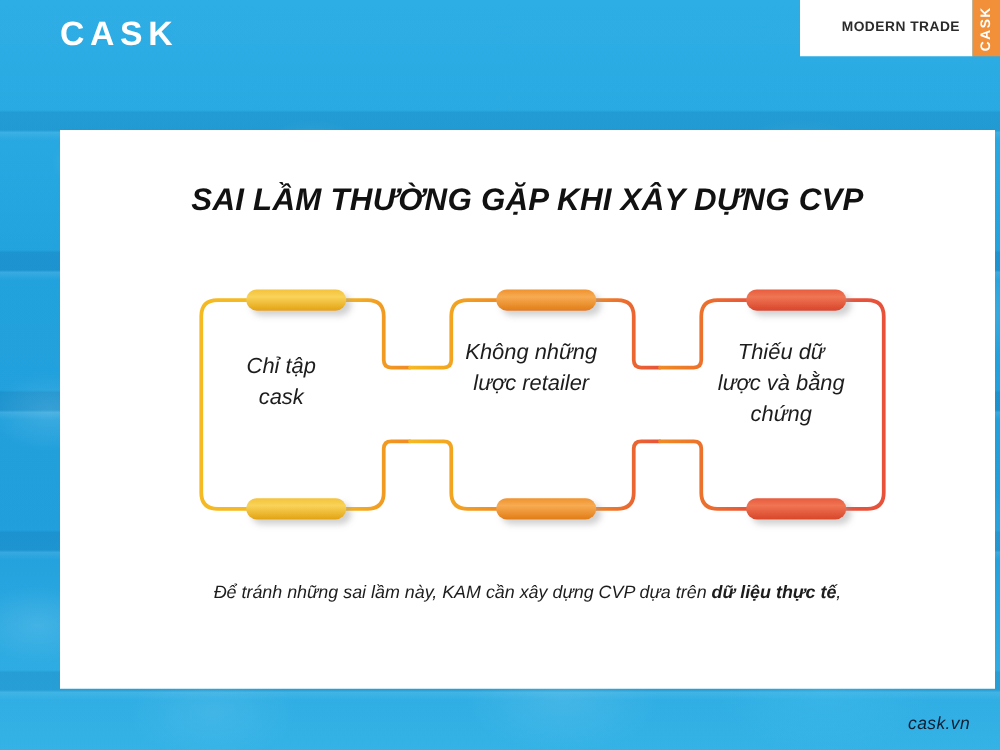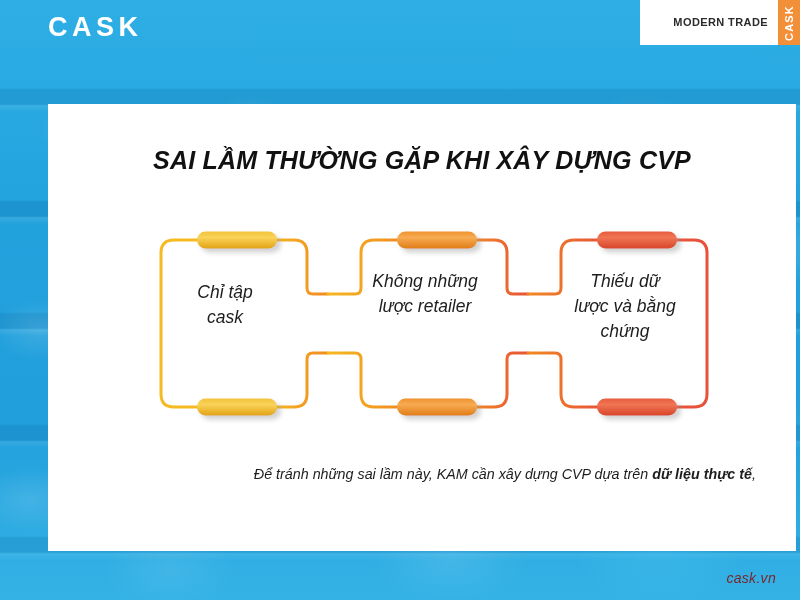--- a/index.html
+++ b/index.html
@@ -145,33 +145,33 @@
   }
   #label-0 { left: 97px;  top: 58px; }
   #label-1 { left: 297px; top: 47px; }
   #label-2 { left: 497px; top: 47px; font-style: italic; }
 
   
   .note {
     position: absolute;
     left: 40px; right: 40px;
     top: 358px;
-    text-align: right;
+    text-align: center;
     font-style: italic;
     font-size: 14.3px;
     color: #1d1d1d;
     line-height: 1.75;
   }
   .note b { font-weight: 700; }
 
   
   .site-url {
     position: absolute;
     right: 24px; bottom: 14px;
-    color: #7f1d1d;
+    color: #0f172a;
     font-size: 14px;
     font-style: italic;
     letter-spacing: .3px;
     opacity: .95;
   }
 </style>
 </head>
 <body>
 
 <div id="slide">

